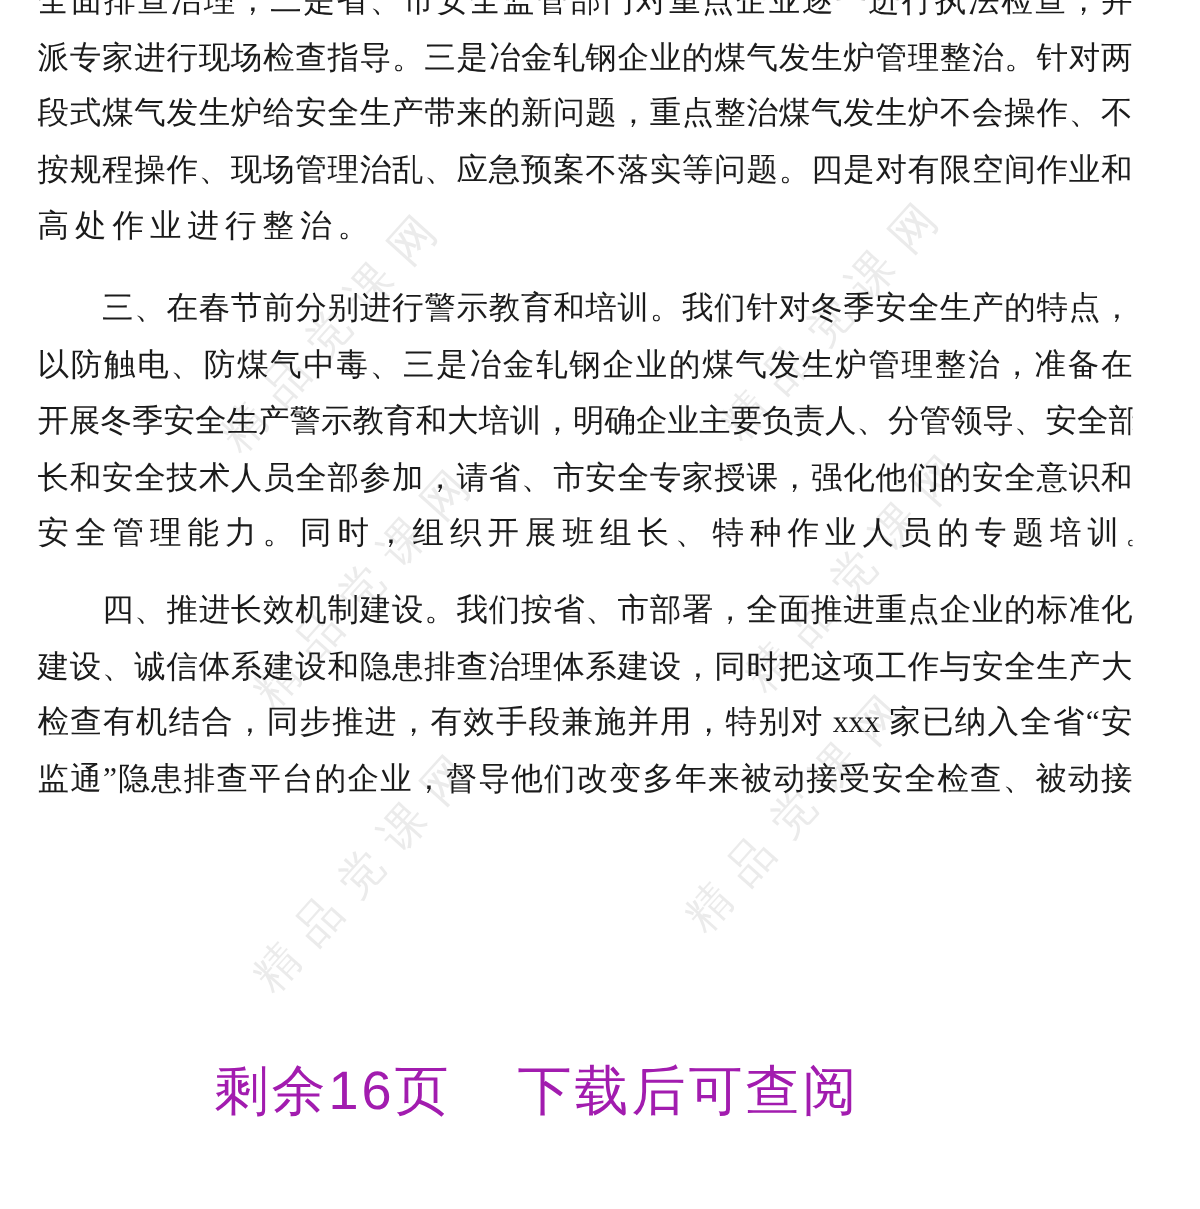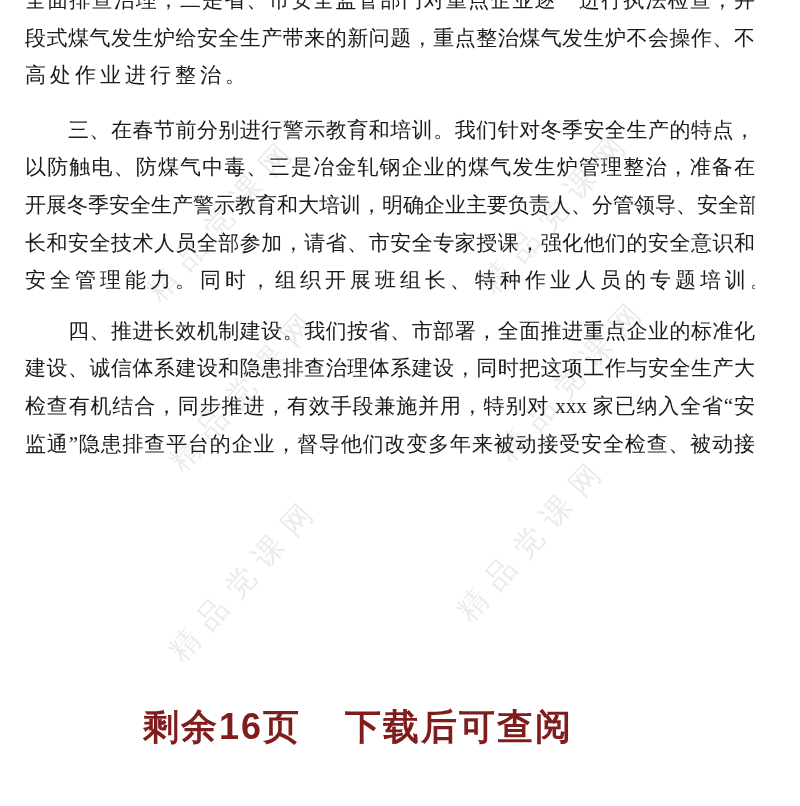--- a/index.html
+++ b/index.html
@@ -58,22 +58,22 @@
   }
   
   .footer {
     position: absolute;
     left: 0;
     top: 703px;
     width: 716px;
     text-align: center;
     font-family: "Liberation Sans", sans-serif;
     font-size: 36px;
-    font-weight: bold;
-    color: #7f1d1d;
+    font-weight: normal;
+    color: #a21caf;
     letter-spacing: 2px;
     z-index: 3;
   }
   .footer .gap {
     display: inline-block;
     width: 44px;
   }
 </style>
 </head>
 <body>
@@ -83,21 +83,23 @@
     <span class="wm" style="left: 452px; top: 190px;">精品党课网</span>
     <span class="wm" style="left: 140px; top: 368px;">精品党课网</span>
     <span class="wm" style="left: 468px; top: 358px;">精品党课网</span>
     <span class="wm" style="left: 140px; top: 558px;">精品党课网</span>
     <span class="wm" style="left: 428px; top: 518px;">精品党课网</span>
   </div>
 
 <div class="doc" id="doc">
     <div class="para para-0">
       <div class="line">全面排查治理；二是省、市安全监管部门对重点企业逐一进行执法检查，并</div>
+      <div class="line">派专家进行现场检查指导。三是冶金轧钢企业的煤气发生炉管理整治。针对两</div>
       <div class="line">段式煤气发生炉给安全生产带来的新问题，重点整治煤气发生炉不会操作、不</div>
+      <div class="line">按规程操作、现场管理治乱、应急预案不落实等问题。四是对有限空间作业和</div>
       <div class="line last">高处作业进行整治。</div>
     </div>
     <div class="para para-1">
       <div class="line">　　三、在春节前分别进行警示教育和培训。我们针对冬季安全生产的特点，</div>
       <div class="line">以防触电、防煤气中毒、三是冶金轧钢企业的煤气发生炉管理整治，准备在</div>
       <div class="line">开展冬季安全生产警示教育和大培训，明确企业主要负责人、分管领导、安全部</div>
       <div class="line">长和安全技术人员全部参加，请省、市安全专家授课，强化他们的安全意识和</div>
       <div class="line last">安全管理能力。同时，组织开展班组长、特种作业人员的专题培训。</div>
     </div>
     <div class="para para-2">

